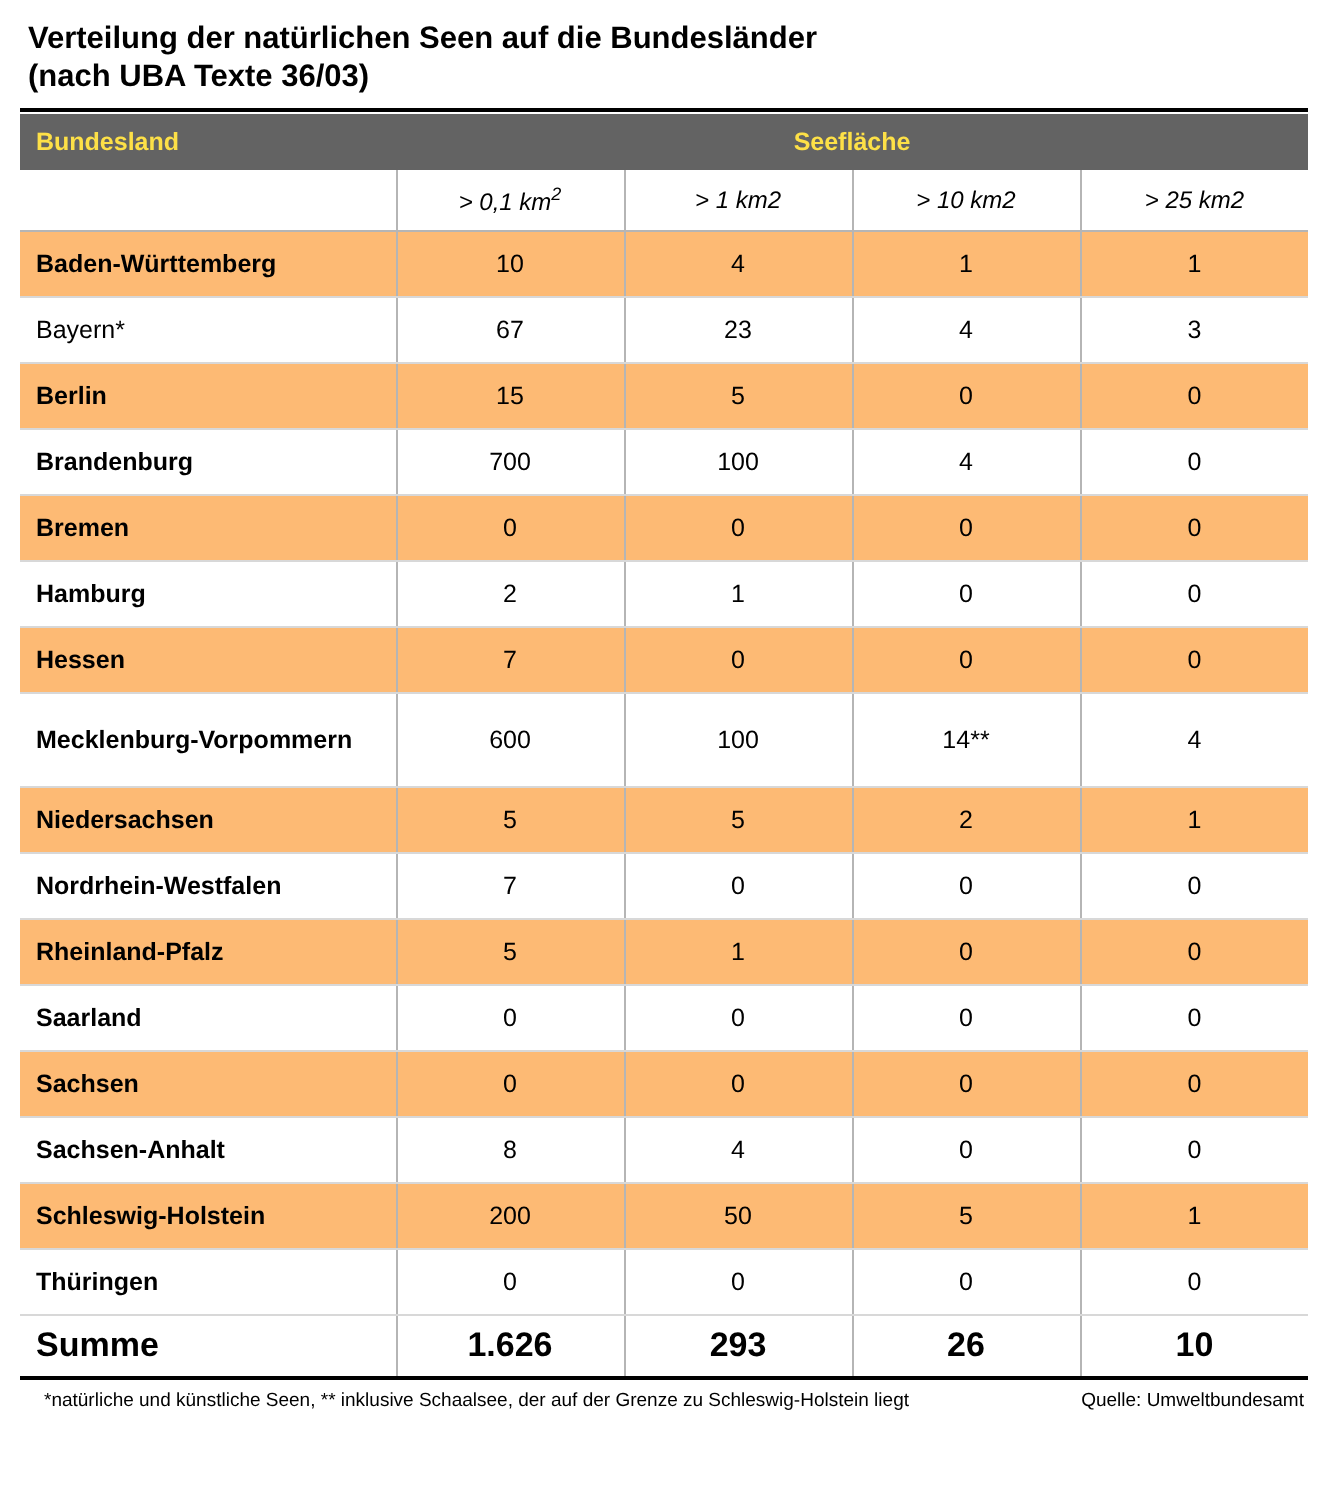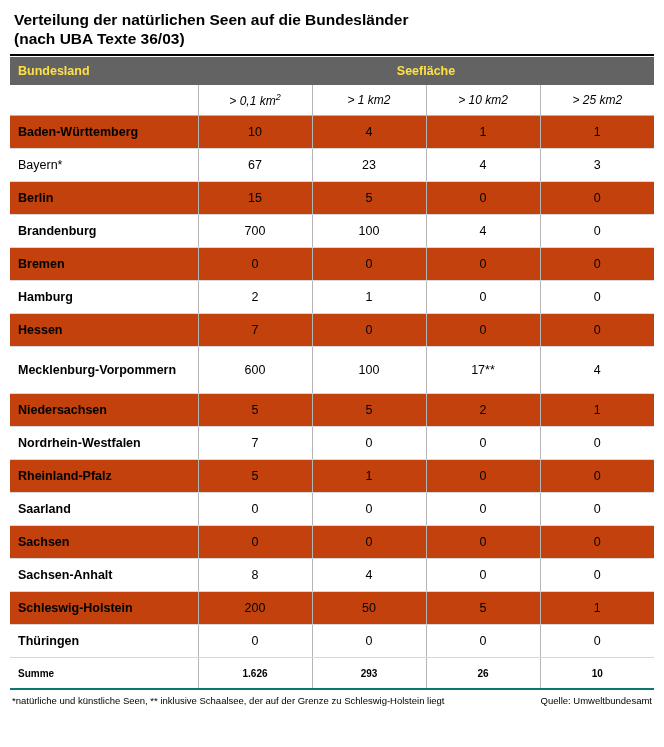--- a/index.html
+++ b/index.html
@@ -72,62 +72,63 @@
   .vline {
     border-left: 1px solid #b5b5b5;
   }
   tr.row td {
     height: 32px;
     font-size: 12.5px;
     vertical-align: middle;
     border-bottom: 1px solid #d8d8d8;
   }
   tr.row.alt td {
-    background: #c2410c;
+    background: #fdba74;
   }
   tr.row td.name {
     text-align: left;
     padding-left: 8px;
     font-weight: bold;
   }
   tr.row td.num {
     text-align: center;
   }
   tr.row.tall td {
     height: 46px;
   }
   tr.row.nonbold td.name {
     font-weight: normal;
   }
   tr.sum td {
     height: 30px;
-    font-size: 10px;
+    font-size: 17px;
     font-weight: bold;
     vertical-align: middle;
     border-top: 1px solid #8a8a8a;
-    border-bottom: 2px solid #0f766e;
+    border-bottom: 2px solid #000000;
     background: #ffffff;
   }
   tr.sum td.name {
     text-align: left;
     padding-left: 8px;
   }
   tr.sum td.num {
     text-align: center;
   }
   .footer {
     display: flex;
     justify-content: space-between;
     align-items: flex-start;
     font-size: 9.5px;
     padding: 5px 2px 0 2px;
     color: #000000;
   }
   .footer .left {
     text-align: right;
+    margin-left: 10px;
   }
   .footer .right {
     text-align: center;
   }
   .unit-sup {
     font-size: 9px;
     vertical-align: super;
   }
 </style>
 </head>
@@ -216,21 +217,21 @@
         <td class="num vline">7</td>
         <td class="num vline">0</td>
         <td class="num vline">0</td>
         <td class="num vline">0</td>
       </tr>
 
       <tr class="row tall">
         <td class="name">Mecklenburg-Vorpommern</td>
         <td class="num vline">600</td>
         <td class="num vline">100</td>
-        <td class="num vline">17**</td>
+        <td class="num vline">14**</td>
         <td class="num vline">4</td>
       </tr>
 
       <tr class="row alt">
         <td class="name">Niedersachsen</td>
         <td class="num vline">5</td>
         <td class="num vline">5</td>
         <td class="num vline">2</td>
         <td class="num vline">1</td>
       </tr>

